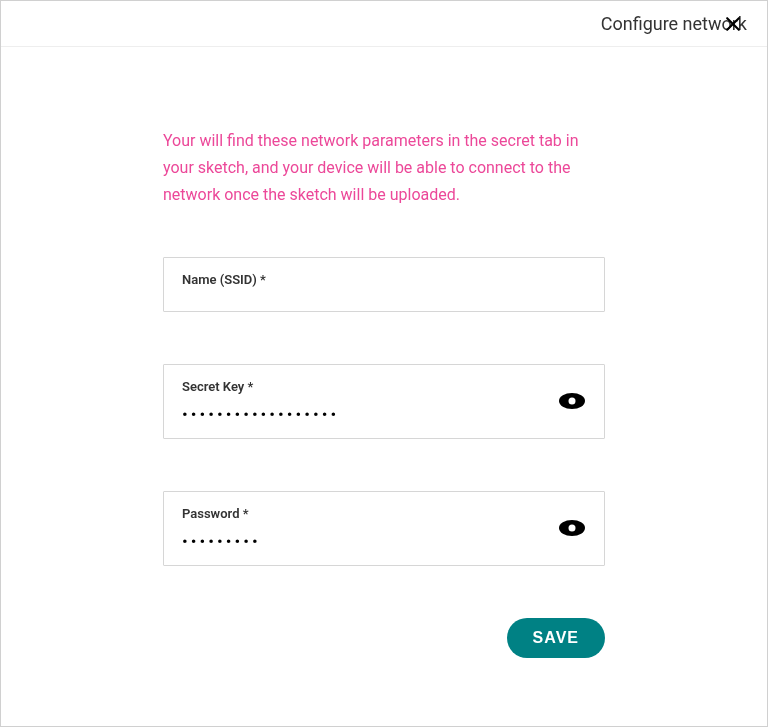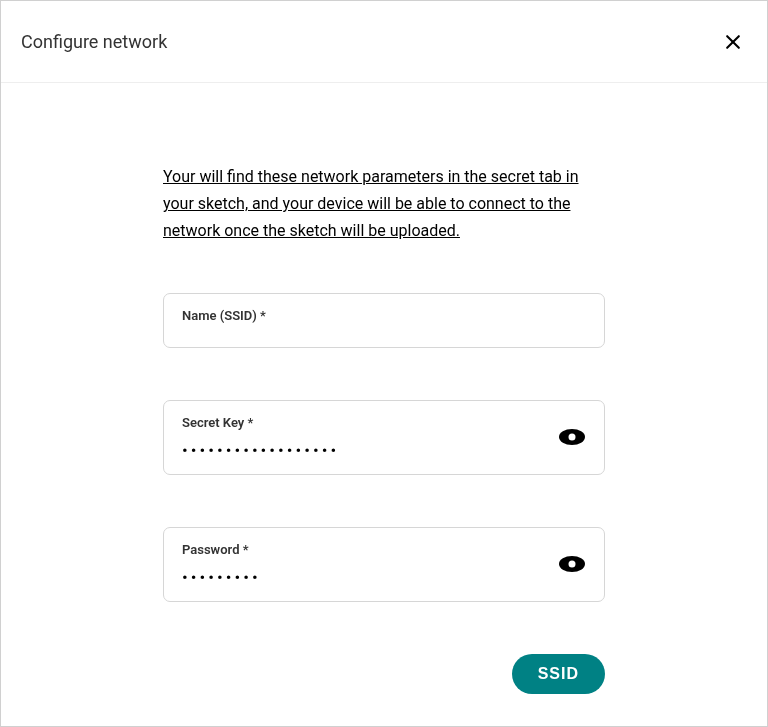--- a/index.html
+++ b/index.html
@@ -11,23 +11,23 @@
       font-family: -apple-system, BlinkMacSystemFont, "Segoe UI", Roboto, "Helvetica Neue", Arial, sans-serif;
       background: #fff;
       width: 768px;
       height: 727px;
       border: 1px solid #d0d0d0;
       position: relative;
     }
     .header {
       display: flex;
       align-items: center;
-      justify-content: flex-start;
+      justify-content: flex-end;
       position: relative;
-      padding: 30px 20px;
+      padding: 12px 20px;
       border-bottom: 1px solid #eeeeee;
     }
     .header-title {
       font-size: 18px;
       color: #333;
       font-weight: 400;
     }
     .close-btn {
       position: absolute;
       right: 24px;
@@ -39,27 +39,26 @@
       display: flex;
       align-items: center;
       justify-content: center;
     }
     .content {
       padding: 80px 162px 40px 162px;
     }
     .description {
       font-size: 16px;
       line-height: 1.7;
-      color: #000000;
+      color: #ec4899;
       margin-bottom: 48px;
-      text-decoration: underline;
     }
     .field-group {
       border: 1px solid #d6d6d6;
-      border-radius: 7px;
+      border-radius: 1px;
       padding: 14px 18px 14px 18px;
       margin-bottom: 52px;
       position: relative;
     }
     .field-group:last-of-type {
       margin-bottom: 38px;
     }
     .field-label {
       font-size: 13px;
       font-weight: 600;
@@ -150,15 +149,15 @@
     <div class="password-dots">•••••••••</div>
     <div class="eye-icon">
       <svg viewBox="0 0 28 20" width="28" height="20">
         <ellipse cx="14" cy="10" rx="13" ry="8" fill="#000"></ellipse>
         <circle cx="14" cy="10" r="3.5" fill="#fff"></circle>
       </svg>
     </div>
   </div>
 
   <div class="button-row">
-    <button class="save-button">SSID</button>
+    <button class="save-button">SAVE</button>
   </div>
 </div>
 
 </body></html>

